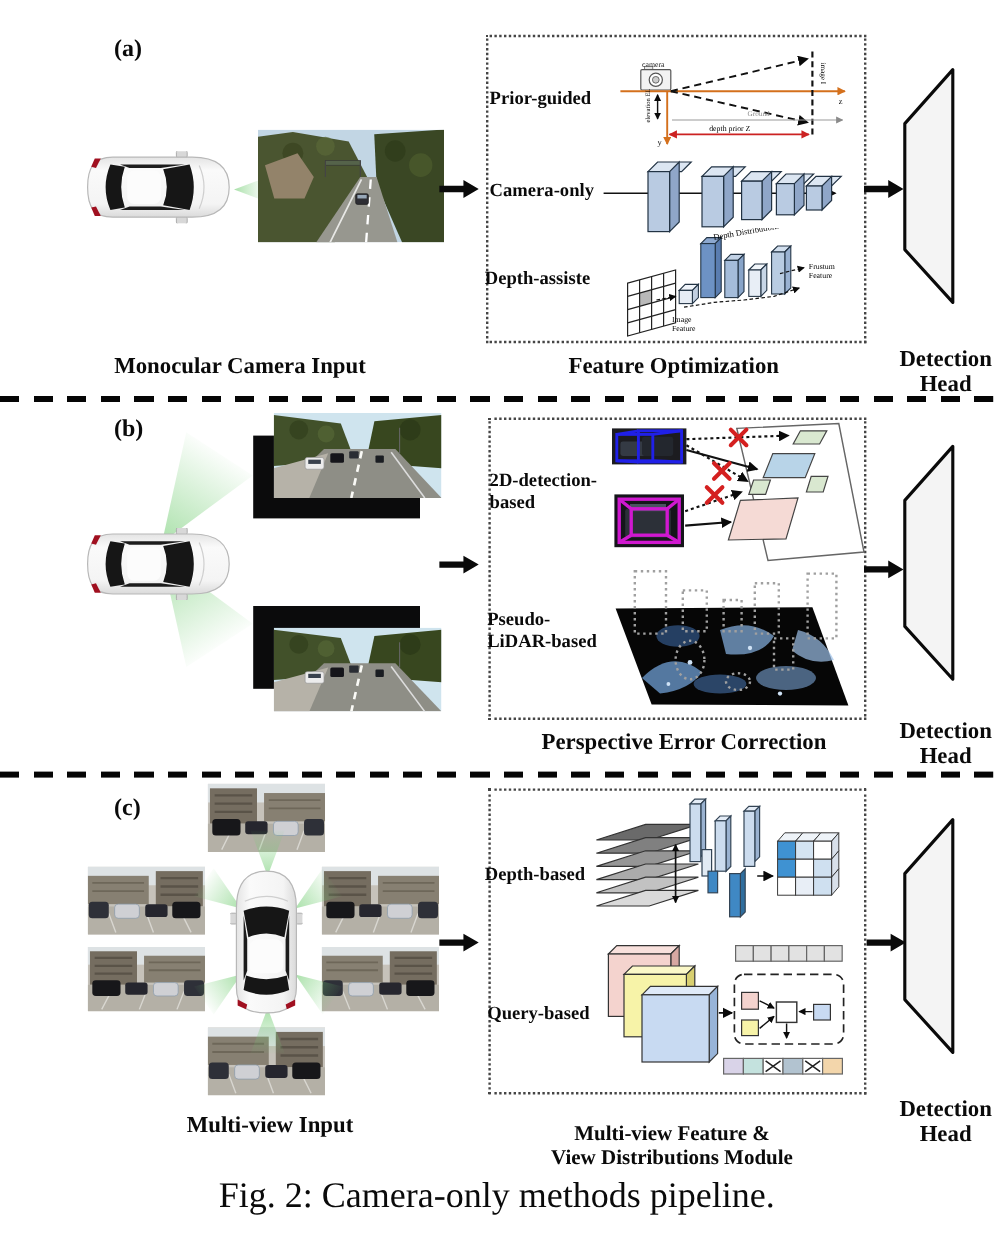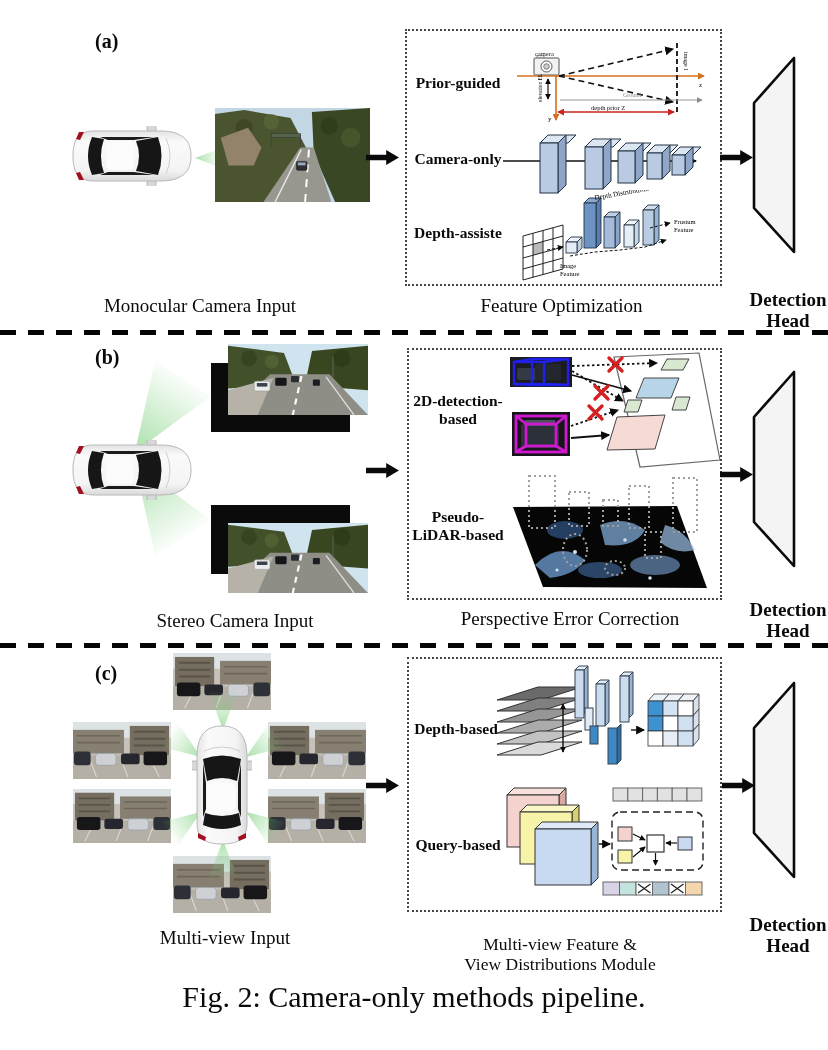--- a/index.html
+++ b/index.html
@@ -1,23 +1,23 @@
 <!DOCTYPE html>
 <html><head>
 <meta charset="utf-8">
 <style>
   html,body{margin:0;padding:0;background:#fff;}
   .fig{position:relative;width:828px;height:1050px;background:#fff;overflow:hidden;
        font-family:"Liberation Serif",serif;color:#0a0a0a;}
   .abs{position:absolute;}
   .tag{position:absolute;font-weight:bold;font-size:20px;}
-  .input-label,.module-label{position:absolute;font-weight:normal;font-size:19px;text-align:center;line-height:1.12;}
+  .input-label,.module-label{position:absolute;font-weight:bold;font-size:19px;text-align:center;line-height:1.12;}
   .module-label.small{font-size:17.5px;margin-top:20px;}
   .head-label{position:absolute;font-weight:bold;font-size:19px;text-align:center;line-height:1.08;}
-  .row-label{position:absolute;font-weight:bold;font-size:15.5px;text-align:center;line-height:1.18;}
+  .row-label{position:absolute;font-weight:bold;font-size:15.5px;line-height:1.18;}
   .dotted-box{position:absolute;border:2px dotted #454545;}
   .divider{position:absolute;left:0;width:828px;height:5px;
            background:repeating-linear-gradient(90deg,#050505 0 16px,transparent 16px 28px);}
   .shadow-img{position:absolute;background:#0b0b0c;}
   .caption{position:absolute;left:0;top:980px;width:828px;text-align:center;font-size:30px;}
   svg{display:block;}
   svg text{font-family:"Liberation Serif",serif;}
 </style>
 </head>
 <body>
@@ -344,21 +344,20 @@
       <rect x="64" y="22" width="20" height="34"></rect>
       <rect x="98" y="30" width="15" height="26"></rect>
       <rect x="124" y="16" width="20" height="42"></rect>
       <rect x="168" y="8" width="24" height="54"></rect>
       <ellipse cx="70" cy="80" rx="12" ry="16"></ellipse>
       <ellipse cx="110" cy="98" rx="10" ry="7"></ellipse>
       <rect x="140" y="62" width="16" height="26"></rect>
     </g>
   </svg>
 
-  <div class="input-label" style="left:95px;top:610px;width:280px">Stereo Camera Input</div>
   <div class="module-label" style="left:425px;top:608px;width:290px">Perspective Error Correction</div>
 
   <svg class="abs" style="left:720px;top:466px" width="34" height="17" viewBox="0 0 32 16" preserveAspectRatio="none">
       <use href="#arrow-shape"></use>
     </svg>
   <svg class="abs" style="left:748px;top:362px" width="52" height="215">
       <use href="#det-head" width="52" height="215"></use>
     </svg>
   <div class="head-label" style="left:748px;top:600px;width:80px">
     <span>Detection</span><br>

